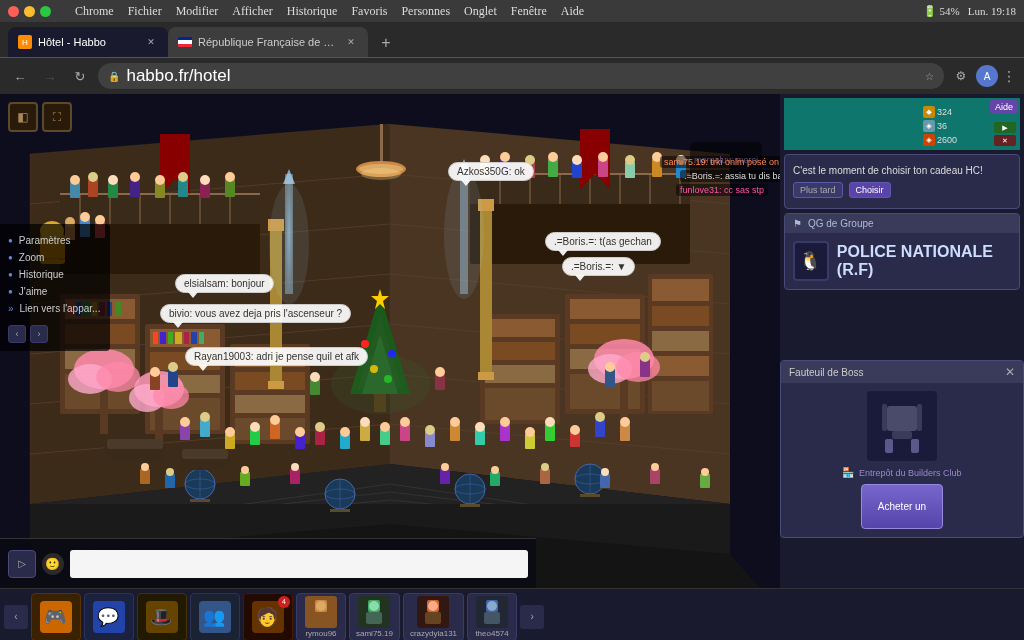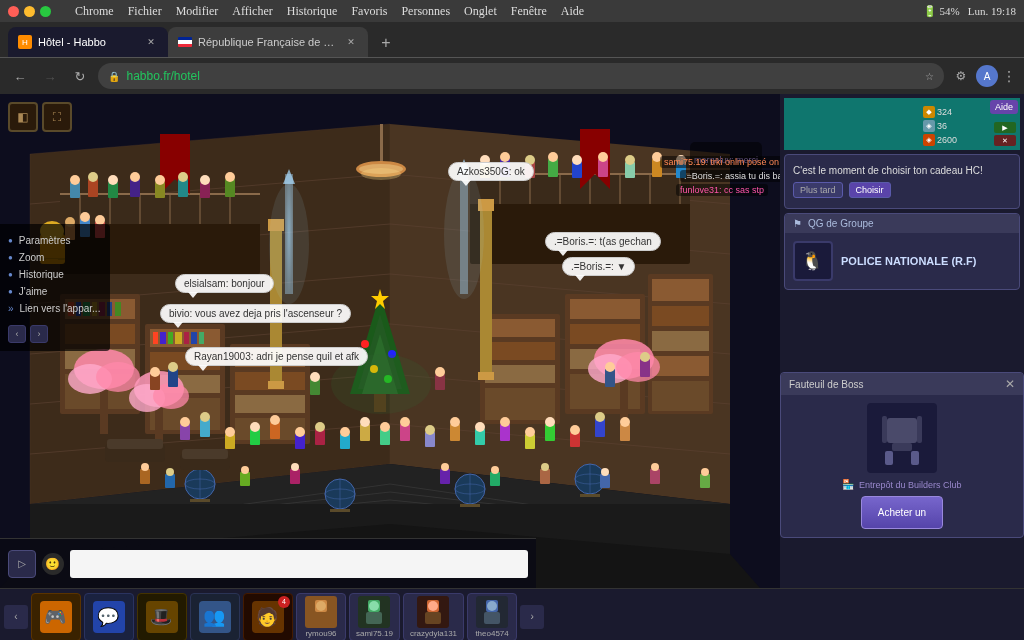--- a/index.html
+++ b/index.html
@@ -151,21 +151,21 @@
       background: #404040;
       border-radius: 13px;
       display: flex;
       align-items: center;
       padding: 0 10px;
       gap: 6px;
       font-size: 12px;
       color: #ddd;
     }
     .address-icon { color: #aaa; font-size: 10px; }
-    .address-text { flex: 1; font-size: 12px; color: #22c55e; }
+    .address-text { flex: 1; font-size: 17px; color: #ffffff; }
     .omnibar-right {
       display: flex;
       align-items: center;
       gap: 4px;
     }
     .omnibar-icon {
       width: 22px;
       height: 22px;
       display: flex;
       align-items: center;
@@ -350,21 +350,21 @@
       width: 40px;
       height: 40px;
       background: #1a1a3a;
       border: 2px solid #3a3a6a;
       border-radius: 4px;
       display: flex;
       align-items: center;
       justify-content: center;
       font-size: 18px;
     }
-    .qg-name { font-size: 11px; color: #ccddff; font-weight: bold; }
+    .qg-name { font-size: 16px; color: #ccddff; font-weight: bold; }
 
     
     .left-sidebar {
       position: absolute;
       top: 130px;
       left: 0;
       width: 110px;
       background: rgba(0,0,0,0.7);
       padding: 8px;
       border-radius: 0 4px 4px 0;
@@ -575,21 +575,21 @@
       color: #9988cc;
       display: flex;
       align-items: center;
       gap: 4px;
     }
     .boss-shop-icon { font-size: 10px; }
     .boss-buy-btn {
       background: linear-gradient(180deg, #7766cc, #5544aa);
       color: white;
       font-size: 10px;
-      padding: 10px 16px;
+      padding: 16px 16px;
       border-radius: 4px;
       cursor: pointer;
       border: 1px solid #9988dd;
     }
 
     
     .habbo-room-container {
       position: absolute;
       top: 0;
       left: 0;

